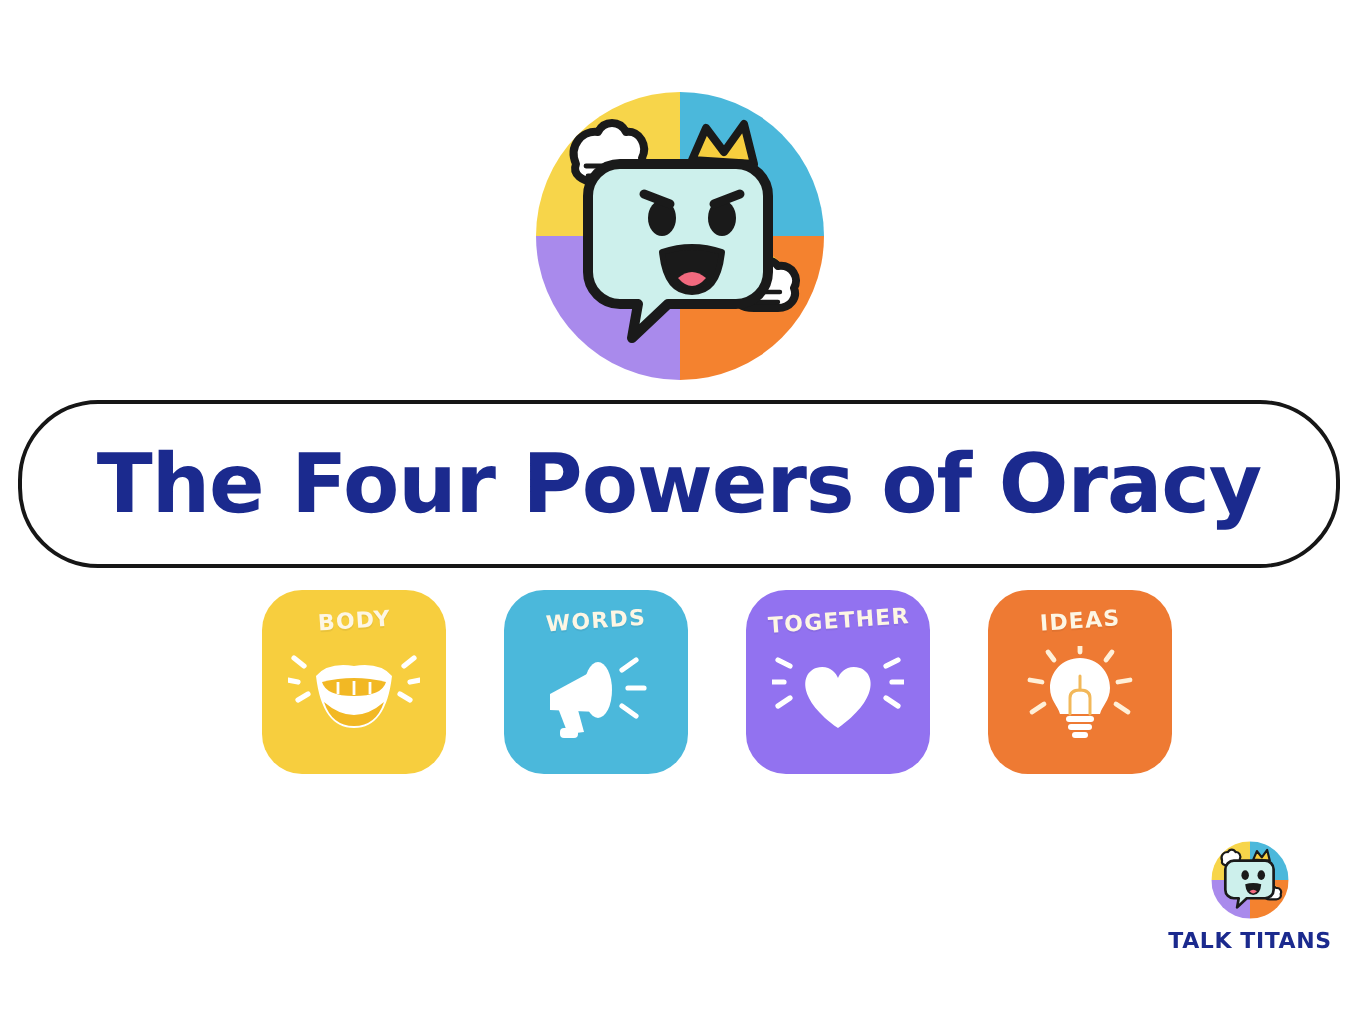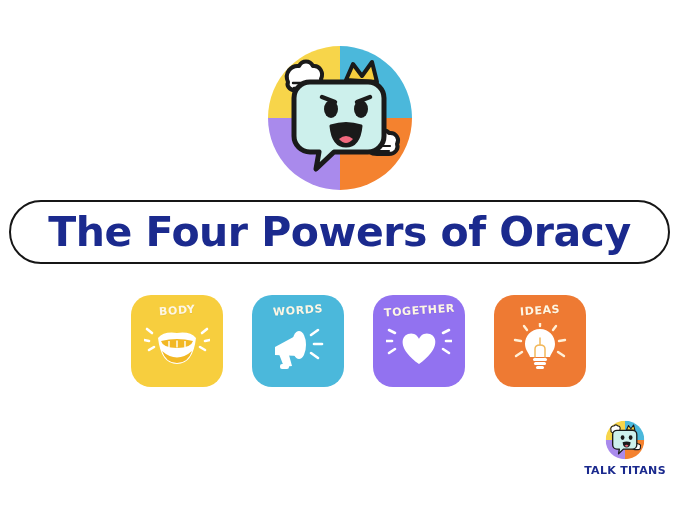--- a/index.html
+++ b/index.html
@@ -26,21 +26,21 @@
     width:164px;
     height:164px;
   }
 
   
   #title-box {
     position:absolute;
     left:9px;
     top:200px;
     width:661px;
-    height:64px;
+    height:84px;
     background:#ffffff;
     border:2px solid #161616;
     border-radius:40px;
     display:flex;
     align-items:center;
     justify-content:center;
   }
   #title-text {
     font-family:"DejaVu Sans", sans-serif;
     font-weight:bold;

